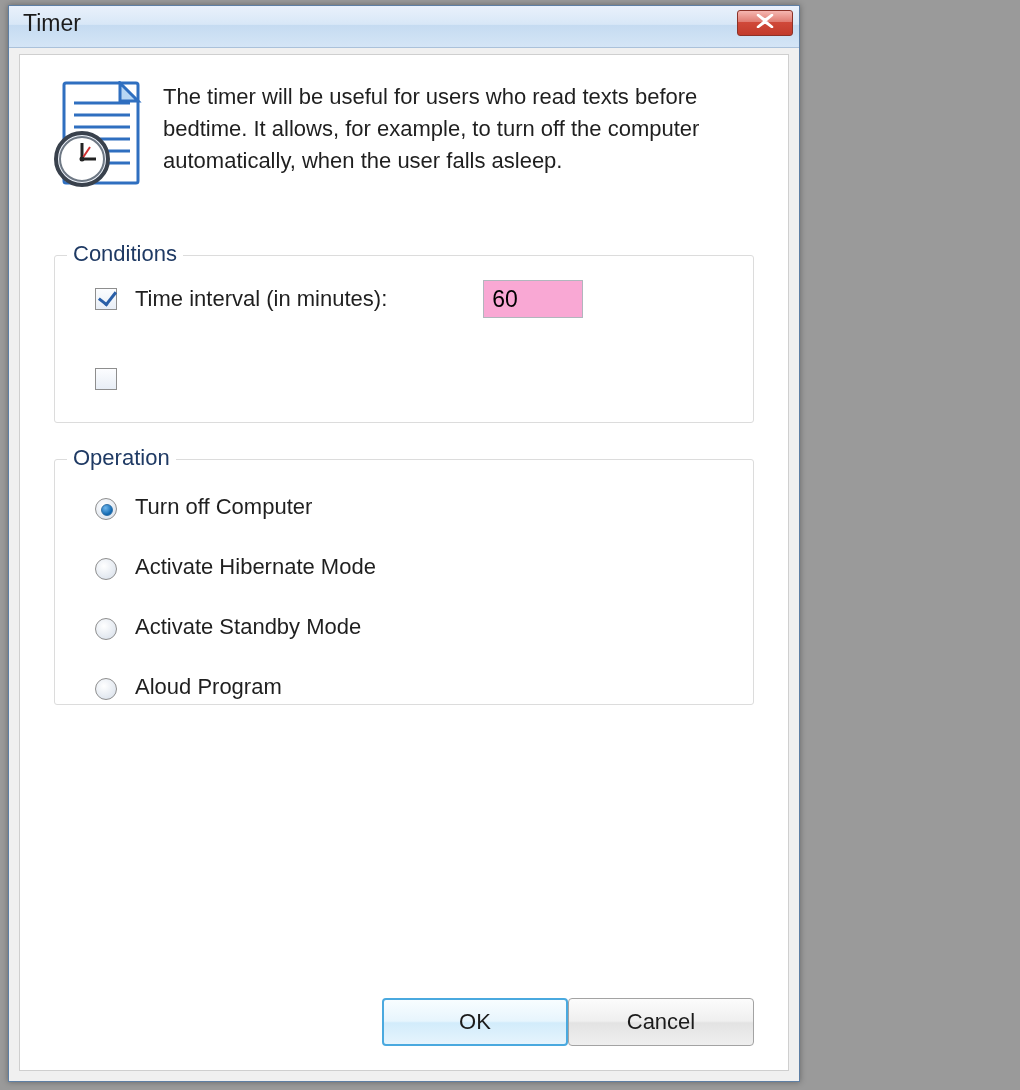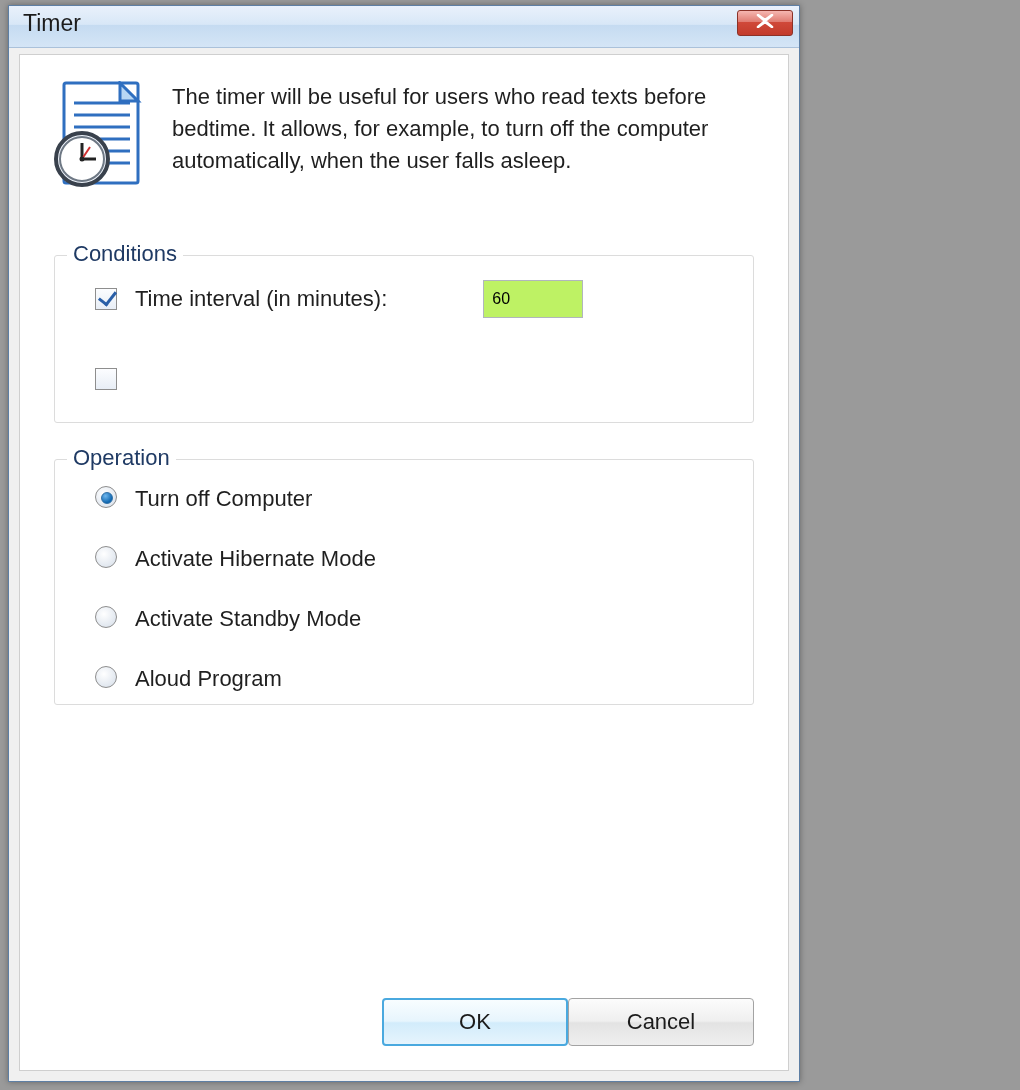--- a/index.html
+++ b/index.html
@@ -29,21 +29,21 @@
 .close-btn svg { width: 20px; height: 14px; }
 
 .client {
   position: absolute; left: 10px; top: 48px; right: 10px; bottom: 10px;
   background: #ffffff;
   border: 1px solid #cfcfcf;
   padding: 26px 34px 24px 34px;
   display: flex; flex-direction: column;
 }
 
-.intro { display: flex; align-items: flex-start; gap: 24px; }
+.intro { display: flex; align-items: flex-start; gap: 15px; }
 .intro-icon { width: 94px; height: 112px; flex: 0 0 94px; }
 .intro-text {
   font-size: 22px; line-height: 32px; color: #1f1f1f; max-width: 700px;
 }
 
 .fieldset {
   border: 1px solid #dcdcdc; border-radius: 3px;
   padding: 26px 28px 26px 40px;
   position: relative;
 }
@@ -66,26 +66,26 @@
 }
 .checkbox.checked::after {
   content: ""; position: absolute; left: 3px; top: 2px;
   width: 14px; height: 8px;
   border-left: 3px solid #2a5fa7; border-bottom: 3px solid #2a5fa7;
   transform: rotate(-52deg);
 }
 
 .option-label { font-size: 22px; color: #1f1f1f; }
 .interval-input {
-  font-size: 16px; width: 100px; height: 38px; padding: 2px 8px;
-  border: 1px solid #b1b6bd; background: #bef264; outline: none;
+  font-size: 23px; width: 100px; height: 38px; padding: 2px 8px;
+  border: 1px solid #b1b6bd; background: #f9a8d4; outline: none;
   margin-left: 84px;
 }
 
-.op-row { display: flex; align-items: flex-start; gap: 12px; height: 34px; margin-bottom: 26px; }
+.op-row { display: flex; align-items: flex-end; gap: 12px; height: 34px; margin-bottom: 26px; }
 .op-row:last-child { margin-bottom: 0; }
 
 .radio {
   width: 22px; height: 22px; border: 1px solid #8e8e8e; border-radius: 50%;
   background: radial-gradient(circle at 40% 35%, #ffffff, #dde4ed 80%);
   position: relative; cursor: pointer; margin-right: 6px;
 }
 .radio.selected::after {
   content: ""; position: absolute; left: 5px; top: 5px; width: 10px; height: 10px;
   border-radius: 50%;

